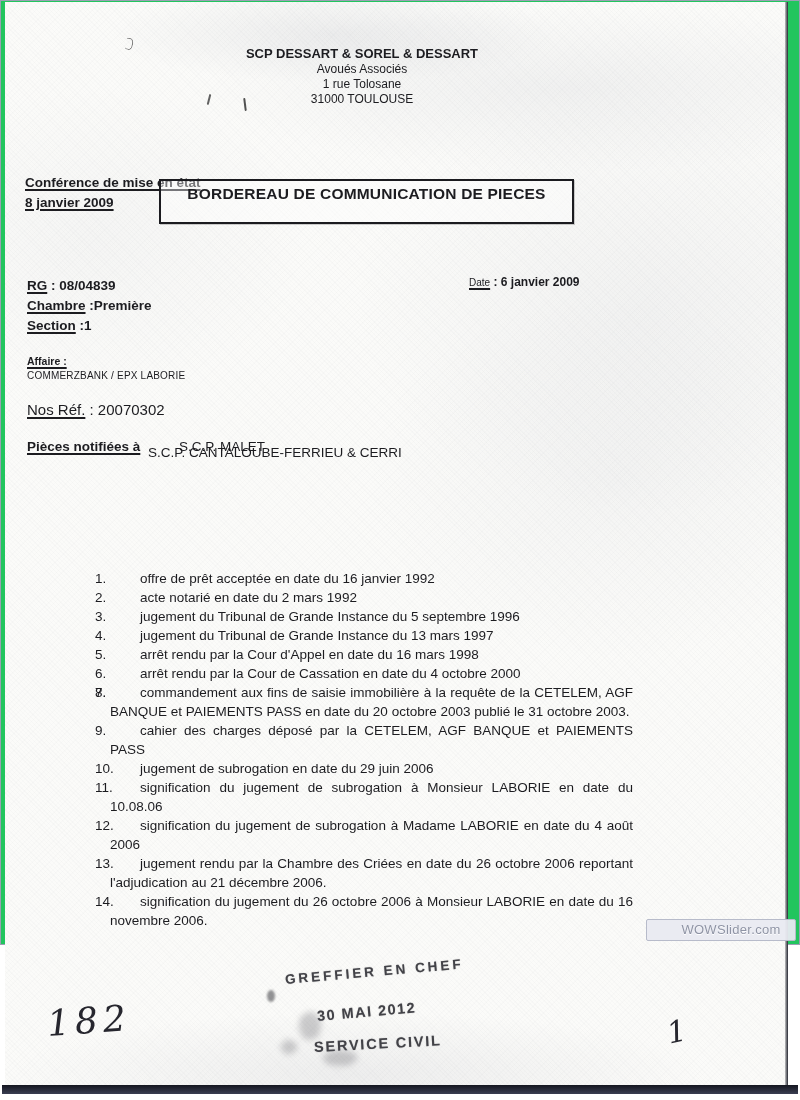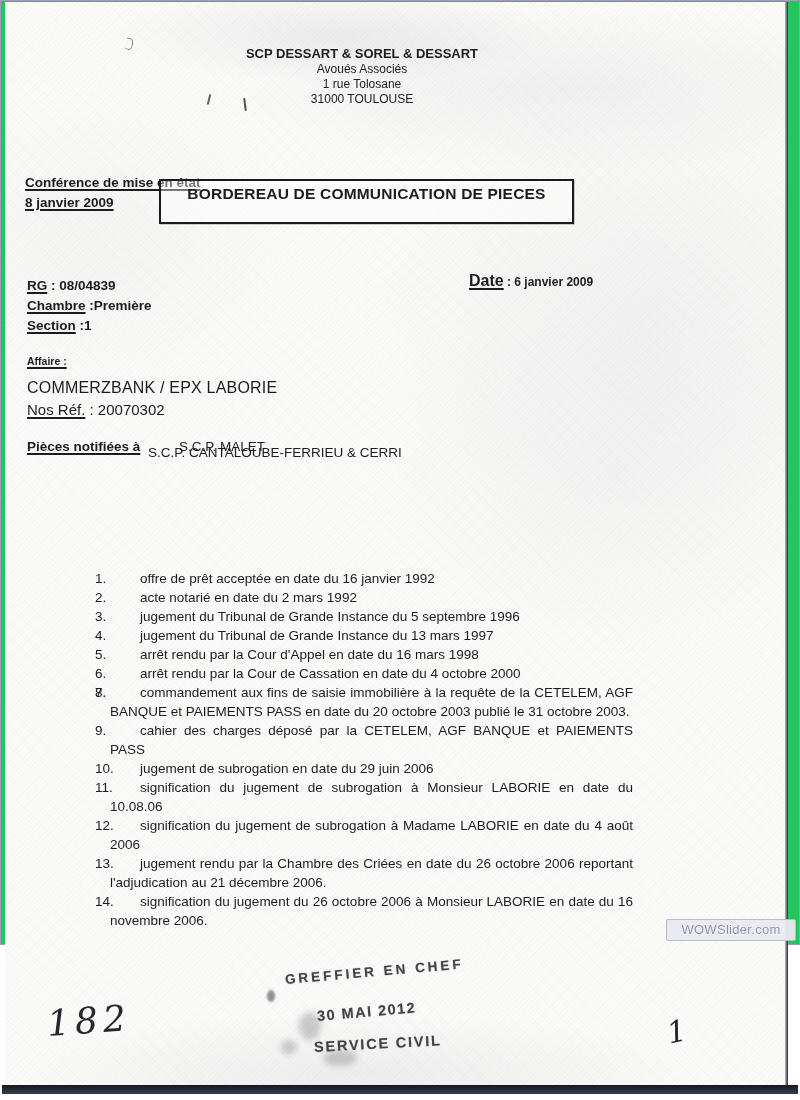--- a/index.html
+++ b/index.html
@@ -39,20 +39,21 @@
   .scan-edge-bottom {
     position: absolute; left: 2px; right: 2px; top: 1085px; height: 9px;
     background: linear-gradient(#14161f, #3a3e52); z-index: 2;
   }
   .watermark-bar {
     position: absolute; right: 4px; bottom: 4px; width: 128px; height: 20px;
     background: rgba(233,234,241,0.95); border: 1px solid #b7bbca; border-radius: 2px;
     z-index: 3; text-align: center; line-height: 19px;
     font-size: 13px; color: #8f94a5; text-shadow: 0 1px 0 rgba(255,255,255,0.95);
     letter-spacing: 0.3px;
+    padding-left: 20px;
   }
   .abs { position: absolute; }
 
   
   .letterhead { left: 157px; top: 44px; width: 400px; text-align: center; }
   .letterhead .firm { font-size: 13px; font-weight: bold; line-height: 16px; }
   .letterhead .addr { font-size: 12px; line-height: 15px; }
 
   
   .conference { left: 20px; top: 126px; font-size: 13.5px; font-weight: bold; line-height: 20px; margin-top: 45px; }
@@ -67,26 +68,26 @@
   .title-box .t1 { font-size: 15.5px; font-weight: bold; margin-top: 4px; letter-spacing: 0.2px; }
   .title-box .t2 { font-size: 11.5px; margin-top: 1px; }
 
   
   .meta-left { left: 22px; top: 274px; font-size: 13.5px; font-weight: bold; line-height: 20px; }
   .meta-left .lbl, .date-line .lbl, .ref .lbl, .notified .lbl, .affaire .lbl {
     text-decoration: underline; text-decoration-thickness: 1.5px; text-underline-offset: 2px;
   }
   .meta-left .row { display: block; }
   .date-line { left: 455px; top: 270px; }
-  .date-line .lbl { font-size: 16px; font-weight: bold; padding-left: 9px; }
+  .date-line .lbl { font-size: 10px; font-weight: normal; padding-left: 9px; }
   .date-line .val { font-size: 12px; font-weight: bold; }
 
   .affaire { left: 22px; top: 353px; }
   .affaire .lbl { font-size: 10.5px; font-weight: bold; display: block; }
-  .affaire .val { font-size: 16px; display: block; margin-top: 12px; letter-spacing: 0.2px; }
+  .affaire .val { font-size: 10px; display: block; margin-top: 3px; letter-spacing: 0.2px; }
 
   .ref { left: 22px; top: 399px; font-size: 15px; font-weight: normal; }
 
   .notified { left: 22px; top: 437px; font-size: 13.5px; }
   .notified .lbl { font-weight: bold; }
   .notified .r0 { position: absolute; left: 118px; top: 0; white-space: nowrap; margin-left: 34px; }
   .notified .r1 { position: absolute; left: 121px; top: 6px; white-space: nowrap; }
 
   
   .pieces-box {

